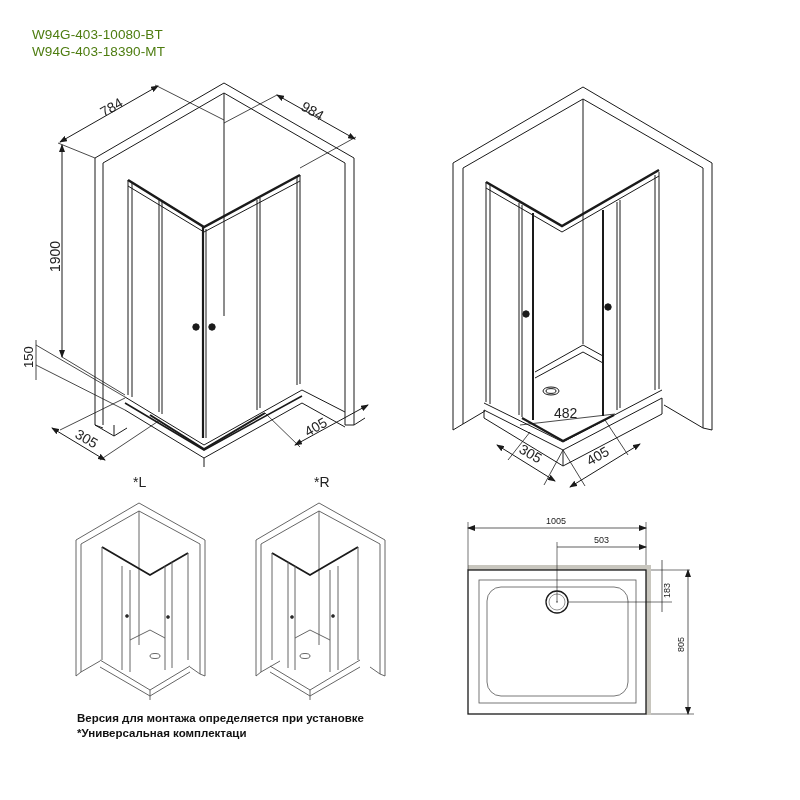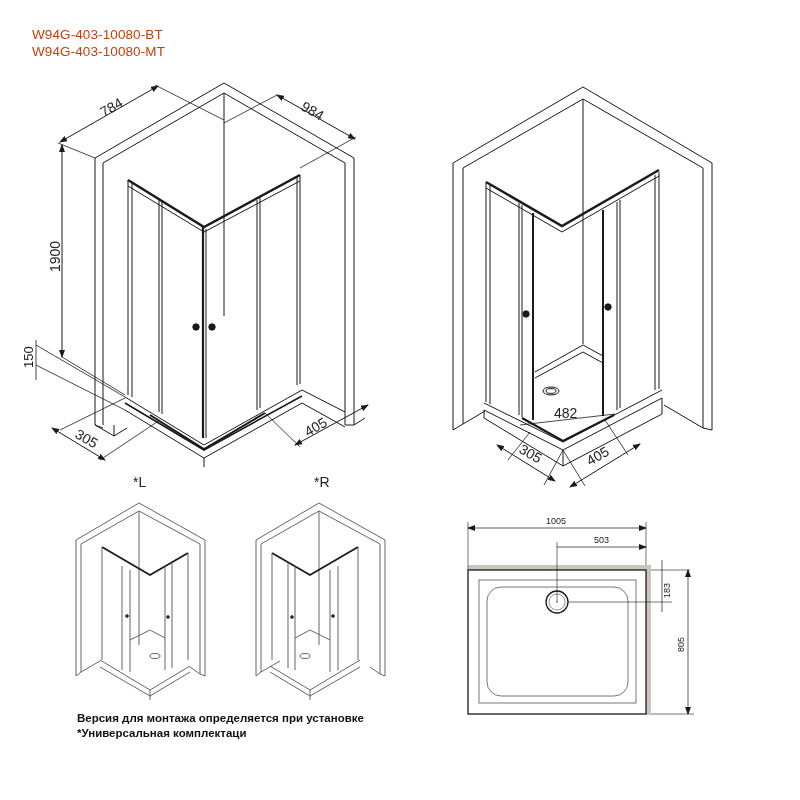--- a/index.html
+++ b/index.html
@@ -1,28 +1,28 @@
 <!DOCTYPE html>
 <html><head>
 <meta charset="utf-8">
 <style>
   html, body { margin: 0; padding: 0; background: #ffffff; }
   body { width: 800px; height: 800px; position: relative; overflow: hidden; font-family: "Liberation Sans", "DejaVu Sans", sans-serif; color: #1a1a1a; }
-  .model-codes { position: absolute; left: 32px; top: 26px; font-size: 13.5px; line-height: 17px; letter-spacing: 0.1px; color: #c2410c; }
+  .model-codes { position: absolute; left: 32px; top: 26px; font-size: 13.5px; line-height: 17px; letter-spacing: 0.1px; color: #4d7c0f; }
   .model-codes div { white-space: nowrap; }
   svg.drawing { position: absolute; left: 0; top: 0; width: 800px; height: 800px; }
   .footnote { position: absolute; left: 77px; top: 711px; font-size: 11.5px; font-weight: bold; line-height: 15px; color: #111; white-space: nowrap; }
   .dim { font-family: "Liberation Sans", "DejaVu Sans", sans-serif; fill: #222; }
 </style>
 </head>
 <body>
 
 <div class="model-codes">
   <div>W94G-403-10080-BT</div>
-  <div>W94G-403-10080-MT</div>
+  <div>W94G-403-18390-MT</div>
 </div>
 
 <svg class="drawing" viewBox="0 0 800 800" xmlns="http://www.w3.org/2000/svg">
   <defs>
     <marker id="arr" markerWidth="8" markerHeight="6" refX="7" refY="3" orient="auto" markerUnits="userSpaceOnUse">
       <path d="M0,0 L8,3 L0,6 Z" fill="#1a1a1a"></path>
     </marker>
     <marker id="arrs" markerWidth="8" markerHeight="6" refX="1" refY="3" orient="auto" markerUnits="userSpaceOnUse">
       <path d="M8,0 L0,3 L8,6 Z" fill="#1a1a1a"></path>
     </marker>

